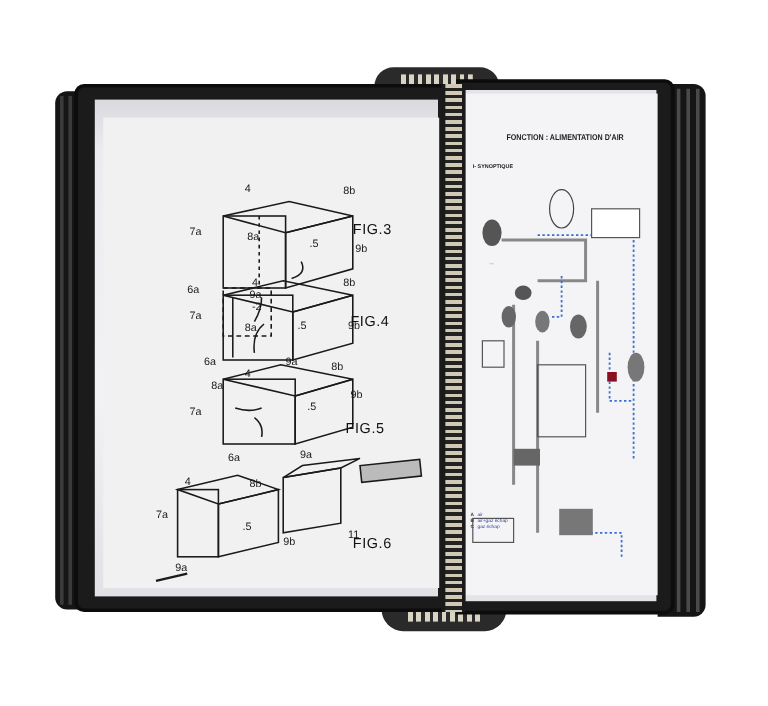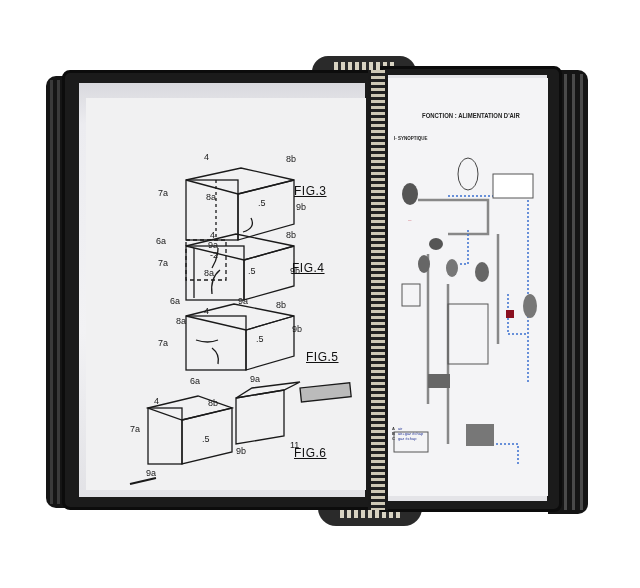--- a/index.html
+++ b/index.html
@@ -13,21 +13,21 @@
   .hinge{left:368px;top:70px;width:14px;height:440px;background:repeating-linear-gradient(180deg,#cfc9b6 0 3px,#222 3px 6px);border-left:3px solid #1a1a1a;border-right:3px solid #1a1a1a;}
   
   .frame-left{background:#151515;border-radius:10px 0 0 10px;}
   .frame-right{background:#151515;border-radius:0 10px 10px 0;}
   .pocket-left{left:62px;top:70px;width:314px;height:440px;background:#1b1b1b;border-radius:8px 0 0 8px;border:3px solid #0c0c0c;box-sizing:border-box;}
   .pocket-left .inner{position:absolute;left:14px;top:10px;right:8px;bottom:10px;background:linear-gradient(180deg,#d9d9de 0%,#ececf0 10%,#f2f2f4 60%,#e2e2e6 100%);}
   .sheet-left{left:86px;top:98px;width:280px;height:392px;background:#f1f1f2;}
   .pocket-right{left:380px;top:66px;width:182px;height:446px;background:#1b1b1b;border-radius:0 8px 8px 0;border:3px solid #0c0c0c;box-sizing:border-box;}
   .pocket-right .inner{position:absolute;left:4px;top:6px;right:12px;bottom:8px;background:#e4e4e8;}
   .sheet-right{left:388px;top:78px;width:160px;height:418px;background:#f4f4f6;}
-  .fig-label{font-size:12px;color:#111;text-decoration:underline;letter-spacing:0.5px;}
+  .fig-label{font-size:12px;color:#111;letter-spacing:0.5px;}
   .rt-title{font-size:7px;font-weight:bold;color:#222;white-space:nowrap;transform:scaleX(0.85);transform-origin:left;}
   .rt-sub{font-size:4.5px;font-weight:bold;color:#222;}
   .legend{font-size:4px;color:#2a3a9a;white-space:nowrap;}
   .legend b{color:#333;margin-right:3px;}
   .red-note{font-size:3.5px;color:#c0283a;white-space:nowrap;}
 </style>
 </head>
 <body>
 
 <div class="abs bracket-top">
@@ -115,21 +115,21 @@
         <text x="122" y="308">8b</text>
         <text x="44" y="334">7a</text>
         <text x="116" y="344">.5</text>
       <text x="150" y="356">9b</text>
         <text x="60" y="378">9a</text>
         <text x="204" y="350">11</text>
     </g>
   </svg>
   <span class="abs fig-label" style="left:208px;top:86px;">FIG.3</span>
   <span class="abs fig-label" style="left:206px;top:163px;">FIG.4</span>
-  <span class="abs fig-label" style="left:220px;top:252px;">FIG.5</span>
+  <span class="abs fig-label" style="left:202px;top:252px;">FIG.5</span>
   <span class="abs fig-label" style="left:208px;top:348px;">FIG.6</span>
 </div>
 
 <div class="abs pocket-right">
     <div class="inner"></div>
   </div>
 <div class="abs sheet-right">
   <div class="abs rt-title" style="left:34px;top:34px;">FONCTION : ALIMENTATION D'AIR</div>
   <div class="abs rt-sub" style="left:6px;top:58px;">I- SYNOPTIQUE</div>
   <svg class="abs" style="left:0;top:66px;" width="160" height="340" viewBox="0 0 160 340">

